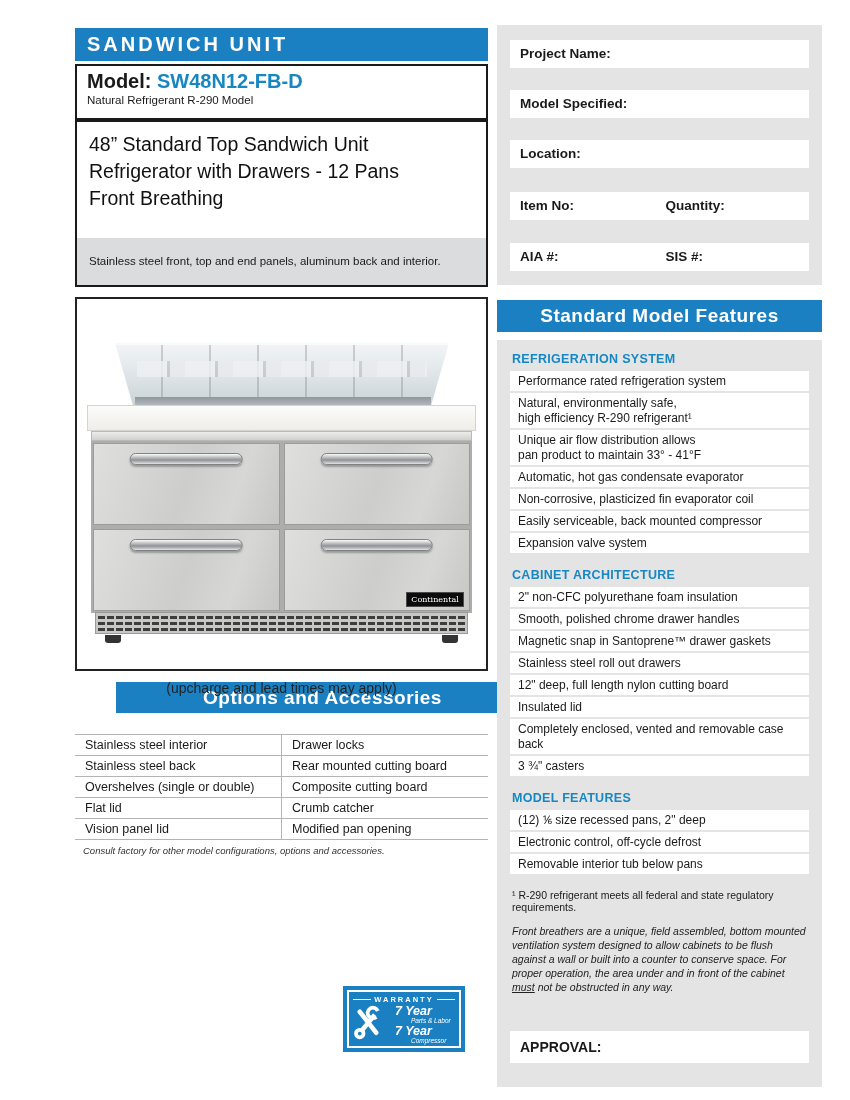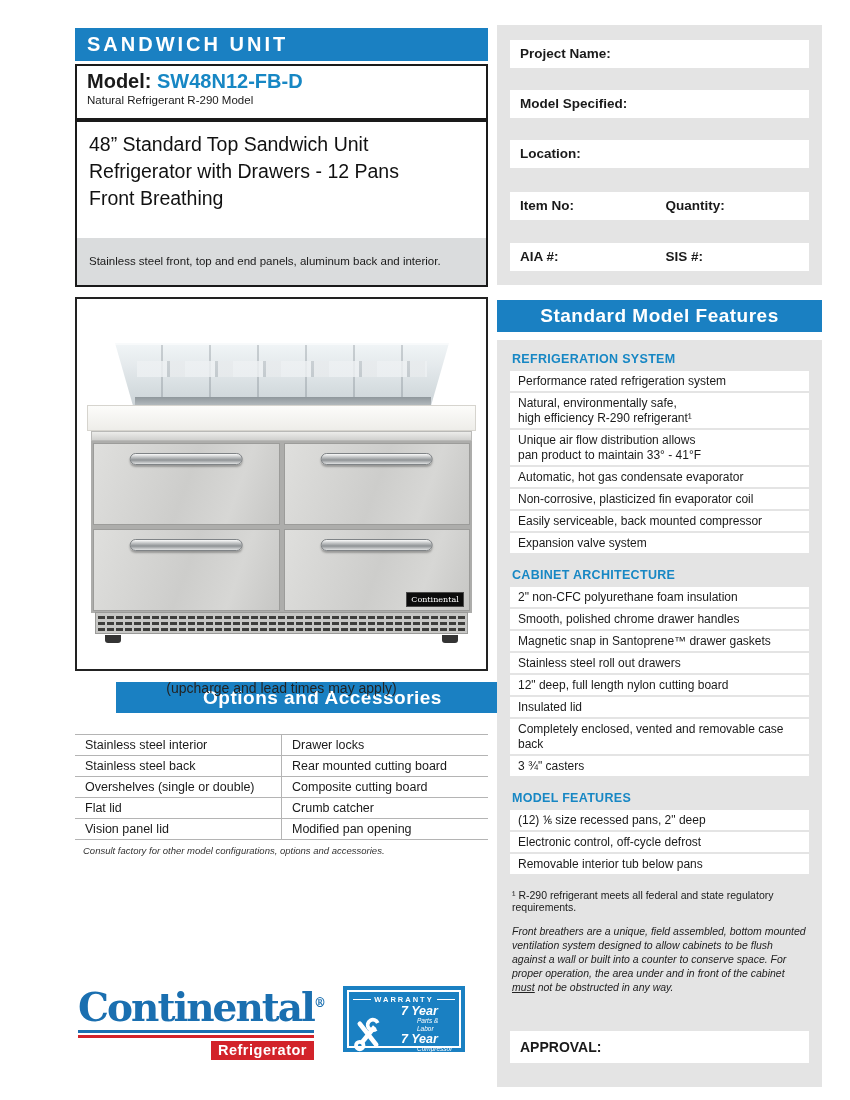--- a/index.html
+++ b/index.html
@@ -82,21 +82,21 @@
   .rule-red { height:3px; background:#d2232a; margin-top:2px; }
   .logo-sub-wrap { text-align:right; margin-top:3px; }
   .logo-sub { display:inline-block; background:#d2232a; color:#fff; font-weight:bold;
          font-size:14.5px; padding:1px 7px 2px; letter-spacing:0.5px; }
 
   .warranty { left:343px; top:986px; width:122px; height:66px; background:#1a80c2; }
   .w-inner { position:absolute; inset:4px; border:2px solid #fff; padding:3px 4px 2px; box-sizing:border-box; }
   .w-head { display:flex; align-items:center; gap:3px; color:#fff; }
   .w-dash { flex:1; height:1px; background:#fff; }
   .w-title { font-size:7.5px; font-weight:bold; letter-spacing:2px; }
-  .w-body { display:flex; gap:18px; align-items:flex-end; margin-top:1px; }
+  .w-body { display:flex; gap:12px; align-items:flex-start; margin-top:1px; }
   .w-tools { flex:0 0 30px; }
   .w-line-big { font-size:12.5px; font-weight:bold; font-style:italic; color:#fff; line-height:12px; }
   .w-line-small { font-size:6.5px; color:#fff; line-height:8px; margin-left:16px; font-style:italic; }
 
   
   .panelg { background:#e4e4e4; }
   .form-panel { left:497px; top:25px; width:325px; height:260px; }
   .ffield { position:absolute; left:13px; width:299px; height:28px; background:#fff;
          font-size:13.5px; font-weight:bold; line-height:28px; padding-left:10px; box-sizing:border-box; }
   .ffield .second { position:absolute; left:52%; top:0; }
@@ -182,26 +182,20 @@
     </tr>
     <tr>
       <td>Vision panel lid</td>
       <td>Modified pan opening</td>
     </tr>
   </tbody>
     </table>
 
   <div class="abs options-note">Consult factory for other model configurations, options and accessories.</div>
 
-  <div class="abs logo">
-    <div class="logo-word"><span>Continental</span><span class="logo-reg">®</span></div>
-    <div class="rule-blue"></div>
-    <div class="rule-red"></div>
-    <div class="logo-sub-wrap"><span class="logo-sub">Refrigerator</span></div>
-  </div>
 
   <div class="abs warranty">
     <div class="w-inner">
       <div class="w-head">
         <div class="w-dash"></div>
         <div class="w-title">WARRANTY</div>
         <div class="w-dash"></div>
       </div>
       <div class="w-body">
         <svg class="w-tools" width="30" height="36" viewBox="0 0 40 48">

